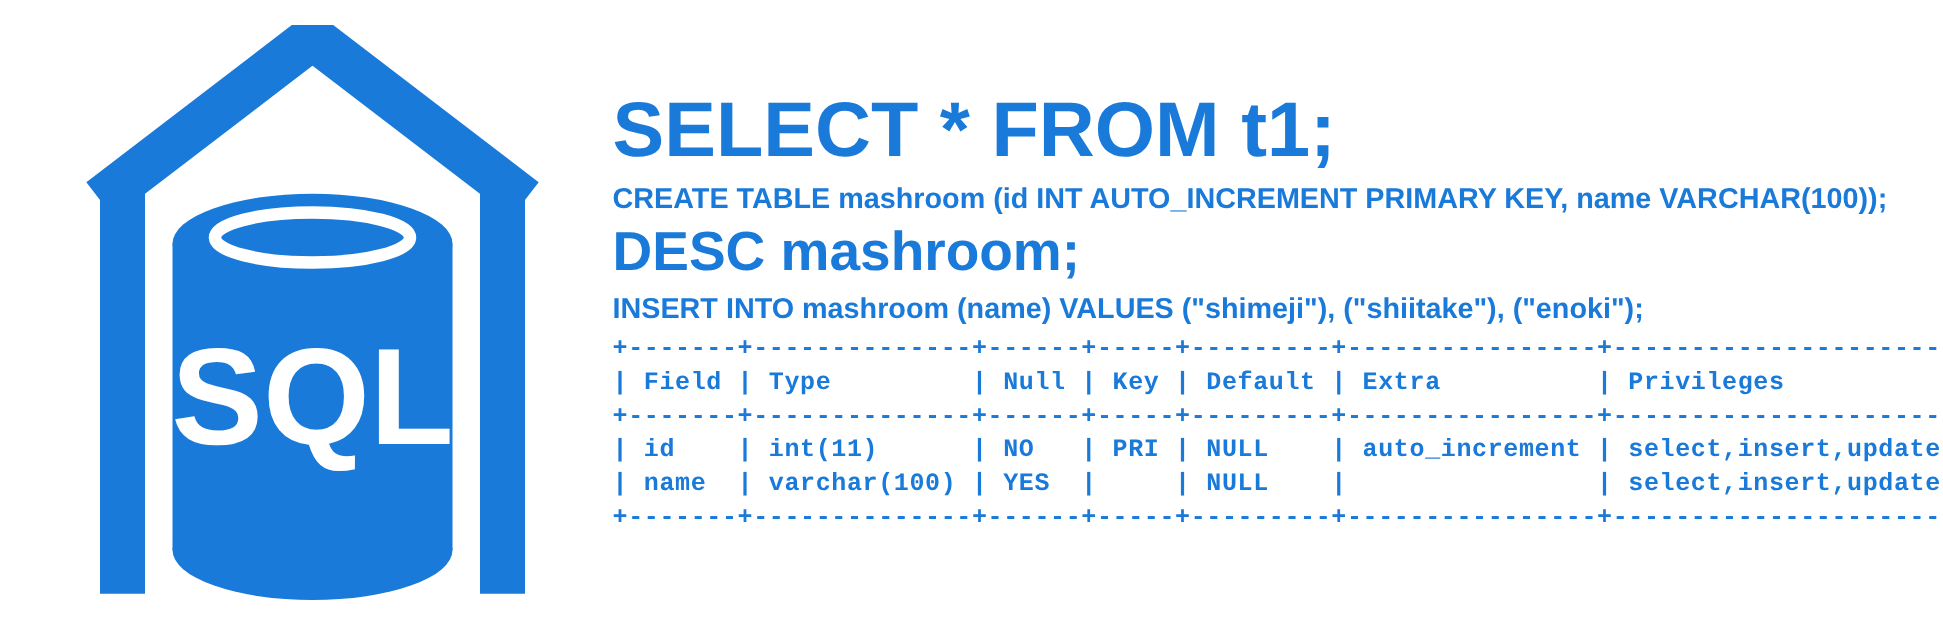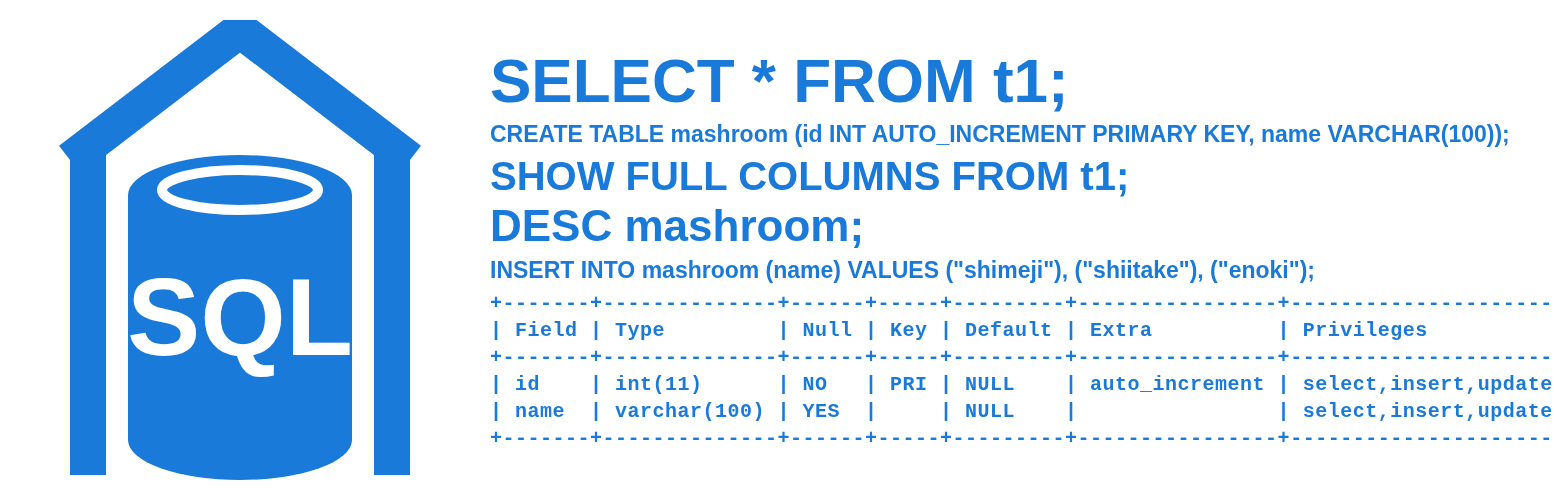--- a/index.html
+++ b/index.html
@@ -9,21 +9,21 @@
     background: #fff;
     display: flex;
     align-items: center;
     padding: 20px 30px;
     font-family: Arial, sans-serif;
   }
   .logo-col {
     flex: 0 0 430px;
     display: flex;
     align-items: center;
-    justify-content: flex-start;
+    justify-content: flex-end;
   }
   .text-col {
     flex: 1;
     color: #1a7ad9;
     padding-left: 30px;
   }
   .sql-line {
     font-weight: 900;
     color: #1a7ad9;
     letter-spacing: 0px;
@@ -66,21 +66,20 @@
     <ellipse cx="210" cy="170" rx="78" ry="20" fill="none" stroke="#fff" stroke-width="10"></ellipse>
 
     <text x="210" y="335" text-anchor="middle" fill="#fff" font-family="Arial" font-weight="900" font-size="110">SQL</text>
   </svg>
 </div>
 
 <div class="text-col">
   <div class="sql-line sz-huge">SELECT * FROM t1;</div>
   <div class="sql-line sz-small">CREATE TABLE mashroom (id INT AUTO_INCREMENT PRIMARY KEY, name VARCHAR(100));</div>
   <div class="row-inline">
-    <div class="sql-line sz-med">SHOW FULL COLUMNS FROM t1;</div>
   </div>
   <div class="sql-line sz-large">DESC mashroom;</div>
   <div class="sql-line sz-small">INSERT INTO mashroom (name) VALUES ("shimeji"), ("shiitake"), ("enoki");</div>
   <div class="ascii-table"><span>+-------+--------------+------+-----+---------+----------------+---------------------------------+</span>
 <span>| Field | Type         | Null | Key | Default | Extra          | Privileges                      |</span>
 <span>+-------+--------------+------+-----+---------+----------------+---------------------------------+</span>
 <span>| id    | int(11)      | NO   | PRI | NULL    | auto_increment | select,insert,update,references |</span>
 <span>| name  | varchar(100) | YES  |     | NULL    |                | select,insert,update,references |</span>
 <span>+-------+--------------+------+-----+---------+----------------+---------------------------------+</span></div>
 </div>

